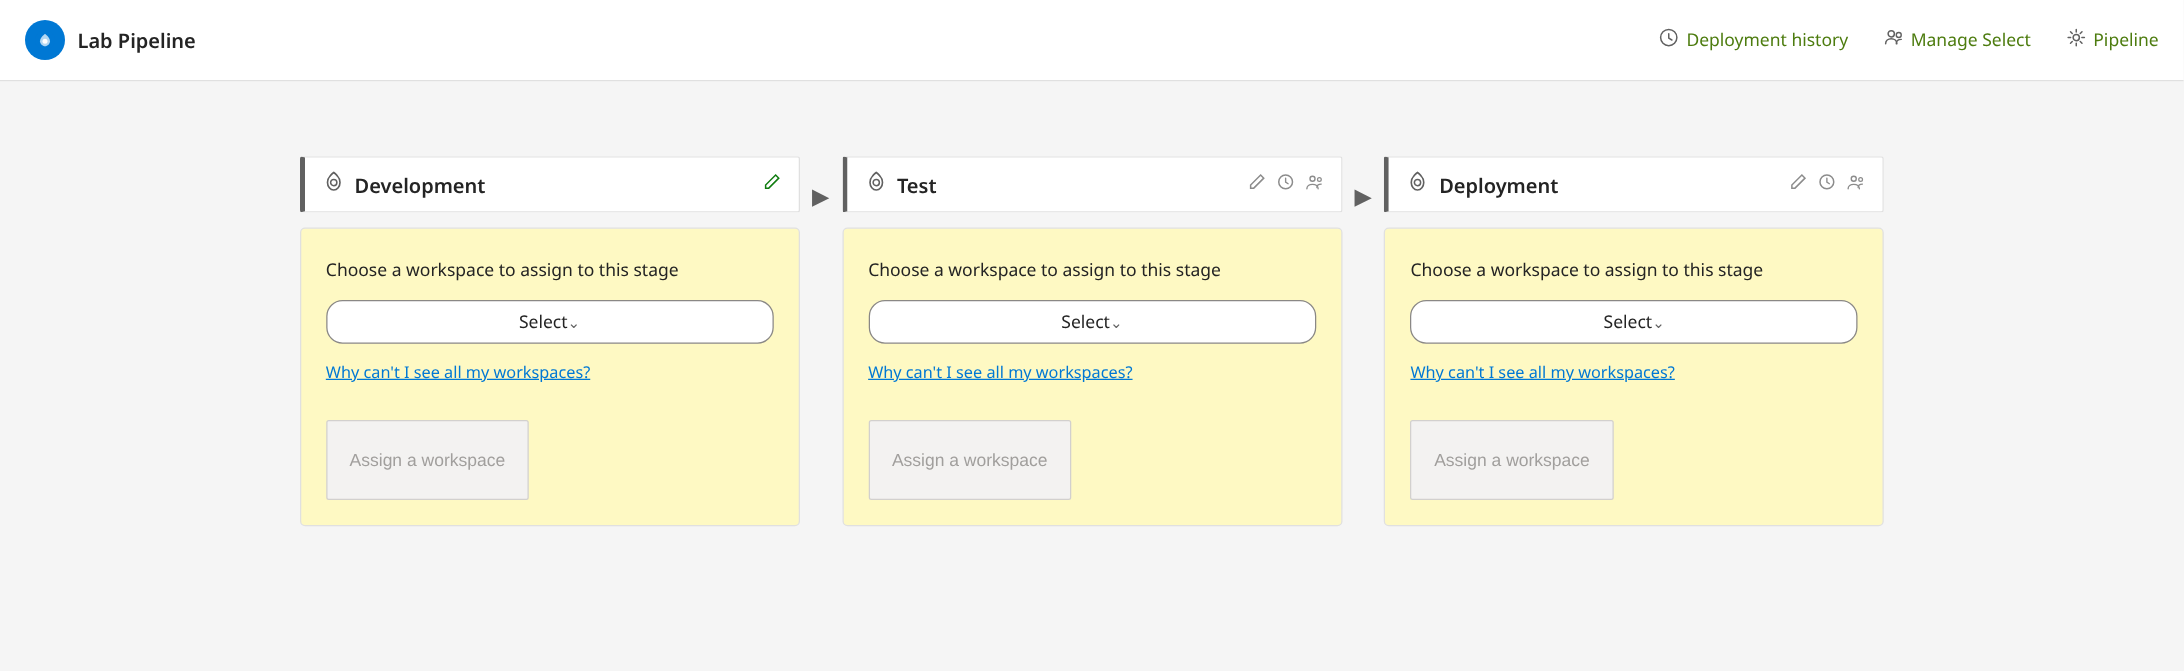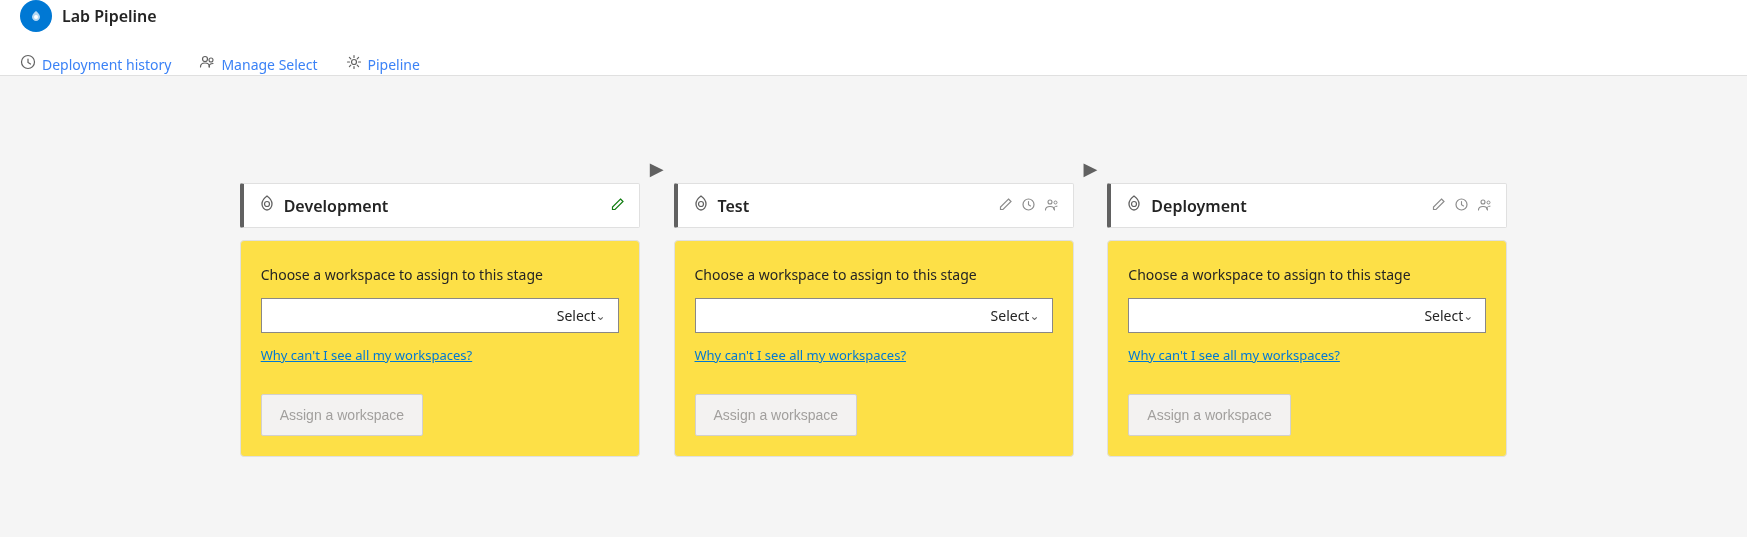--- a/index.html
+++ b/index.html
@@ -6,26 +6,25 @@
     body {
       font-family: 'Segoe UI', system-ui, sans-serif;
       background: #f5f5f5;
       color: #242424;
       min-height: 537px;
     }
     
     .header {
       background: #ffffff;
       border-bottom: 1px solid #e0e0e0;
-      height: 76px;
-      display: flex;
-      align-items: flex-start;
+      height: 65px;
+      display: flex;
+      align-items: center;
       padding: 0 20px;
       justify-content: space-between;
-      flex-direction: column;
     }
     .header-left {
       display: flex;
       align-items: center;
       gap: 10px;
     }
     .header-logo {
       width: 32px;
       height: 32px;
       background: #0078d4;
@@ -44,21 +43,21 @@
     .header-right {
       display: flex;
       align-items: center;
       gap: 28px;
     }
     .header-action {
       display: flex;
       align-items: center;
       gap: 6px;
       cursor: pointer;
-      color: #3b82f6;
+      color: #4d7c0f;
       font-size: 14px;
       text-decoration: none;
     }
     .header-icon {
       font-size: 16px;
       color: #616161;
     }
     
     .main {
       padding: 60px 40px 40px 40px;
@@ -73,21 +72,20 @@
       align-items: center;
       padding-top: 20px;
       color: #616161;
       font-size: 18px;
       margin: 0 10px;
     }
     
     .stage {
       width: 400px;
       min-width: 320px;
-      margin-top: 47px;
     }
     
     .stage-header {
       display: flex;
       align-items: center;
       justify-content: space-between;
       background: #ffffff;
       border: 1px solid #e0e0e0;
       border-left: 4px solid #616161;
       padding: 10px 14px;
@@ -116,38 +114,38 @@
     .stage-action-icon {
       color: #8c8c8c;
       font-size: 15px;
       cursor: pointer;
     }
     .stage-action-icon.active {
       color: #107c10;
     }
     
     .stage-card {
-      background: #fde047;
+      background: #fef9c3;
       border: 1px solid #e0e0e0;
       border-radius: 4px;
       padding: 24px 20px 20px 20px;
     }
     .card-label {
       font-size: 14px;
       color: #242424;
       margin-bottom: 14px;
     }
     
     .select-wrapper {
       border: 1px solid #8a8886;
-      border-radius: 0;
+      border-radius: 13px;
       padding: 7px 12px;
       display: flex;
       align-items: center;
-      justify-content: flex-end;
+      justify-content: center;
       cursor: pointer;
       background: #ffffff;
       margin-bottom: 10px;
     }
     .select-text {
       font-size: 14px;
       color: #242424;
     }
     .select-chevron {
       font-size: 12px;
@@ -160,21 +158,21 @@
       text-decoration: underline;
       cursor: pointer;
       margin-bottom: 20px;
       display: inline-block;
     }
     
     .assign-btn {
       background: #f3f2f1;
       border: 1px solid #d2d0ce;
       border-radius: 2px;
-      padding: 12px 18px;
+      padding: 23px 18px;
       font-size: 14px;
       color: #a19f9d;
       cursor: not-allowed;
       margin-top: 10px;
     }
   </style>
 </head>
 <body>
 
 <header class="header">

